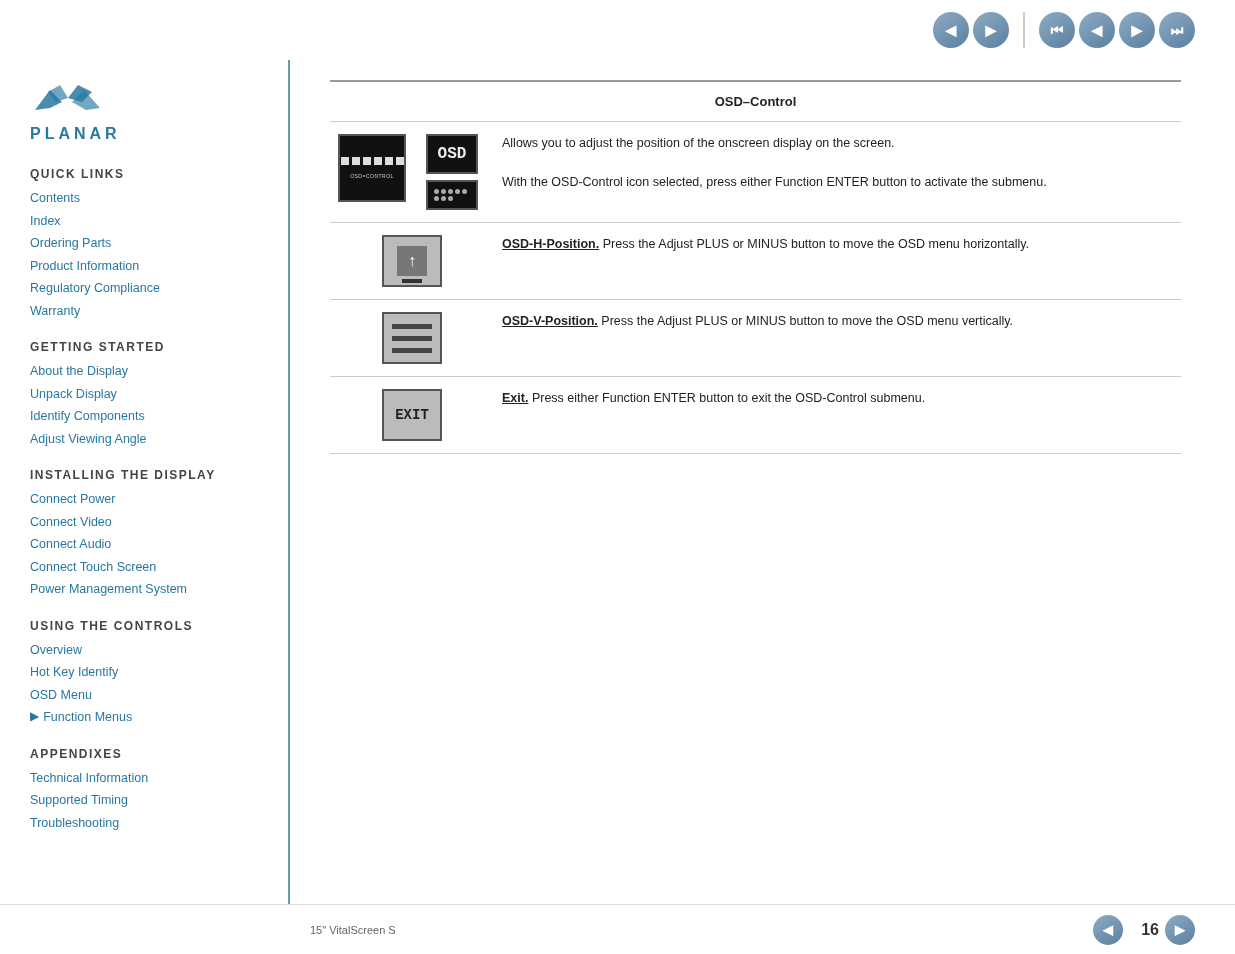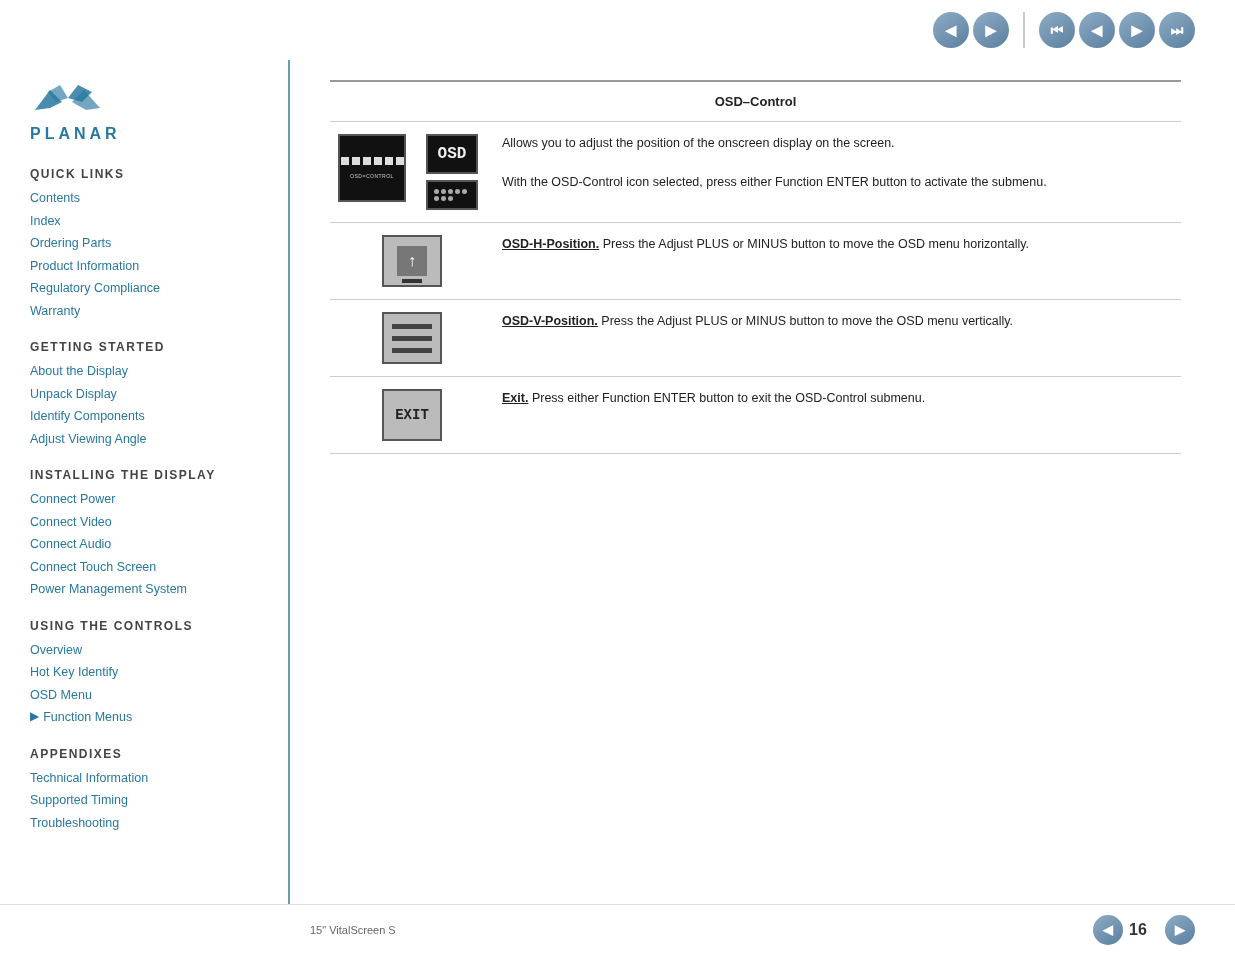--- a/index.html
+++ b/index.html
@@ -286,21 +286,21 @@
       color: white;
       font-size: 13px;
       font-weight: bold;
     }
 
     .footer-page-num {
       font-size: 16px;
       font-weight: bold;
       color: #333;
       min-width: 30px;
-      text-align: left;
+      text-align: right;
     }
   </style>
 </head>
 <body>
 
 <div class="page-wrapper">
 
   <div class="top-bar">
     <div class="nav-buttons">
       <div class="nav-btn-group">

